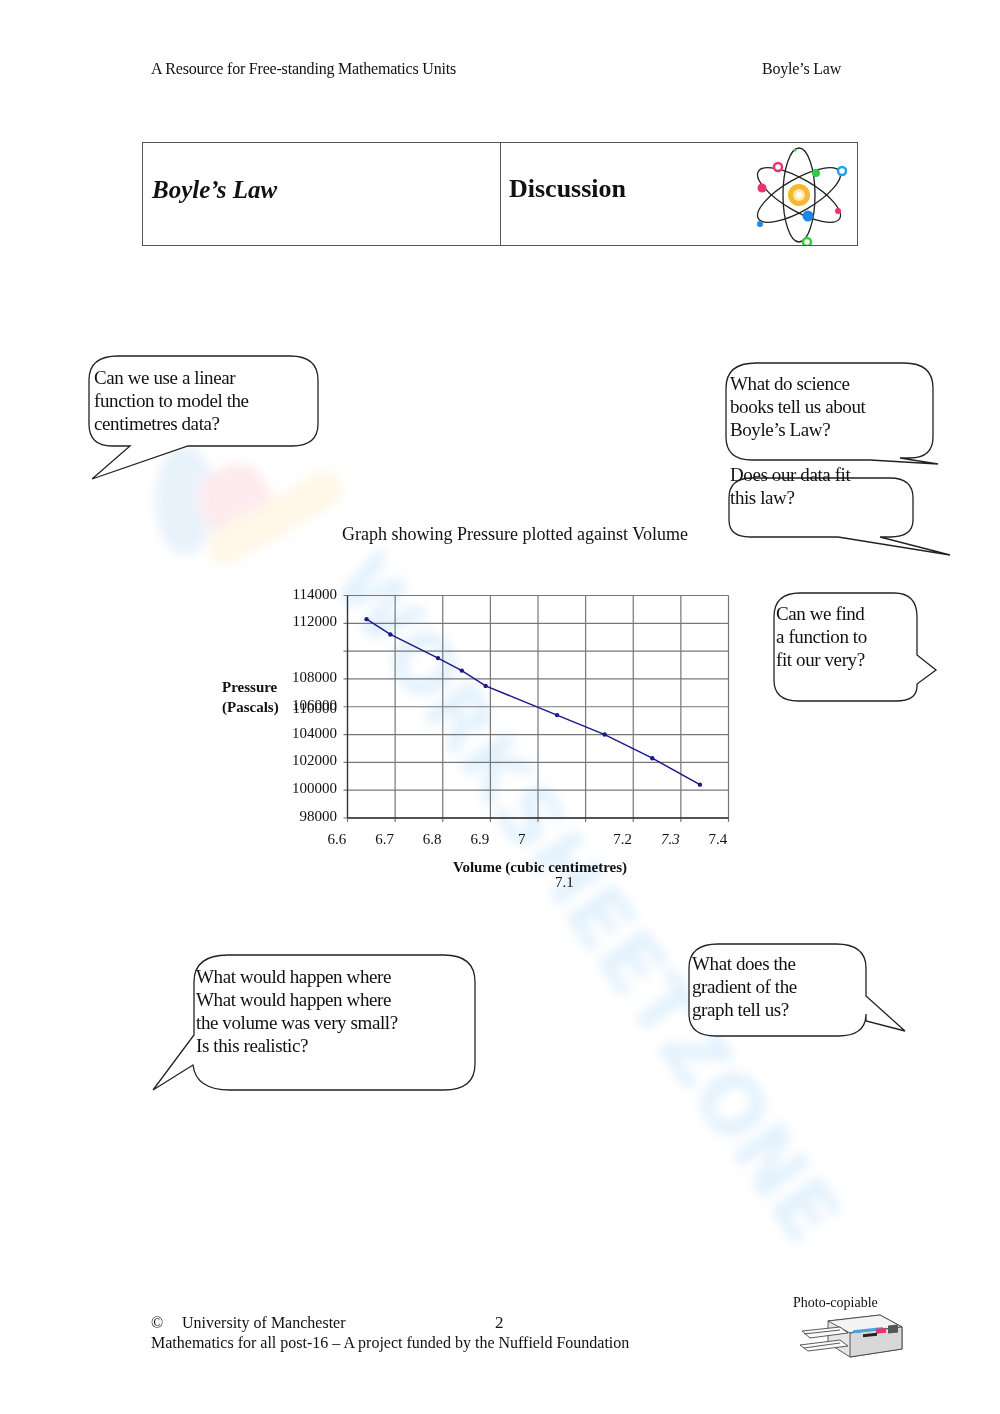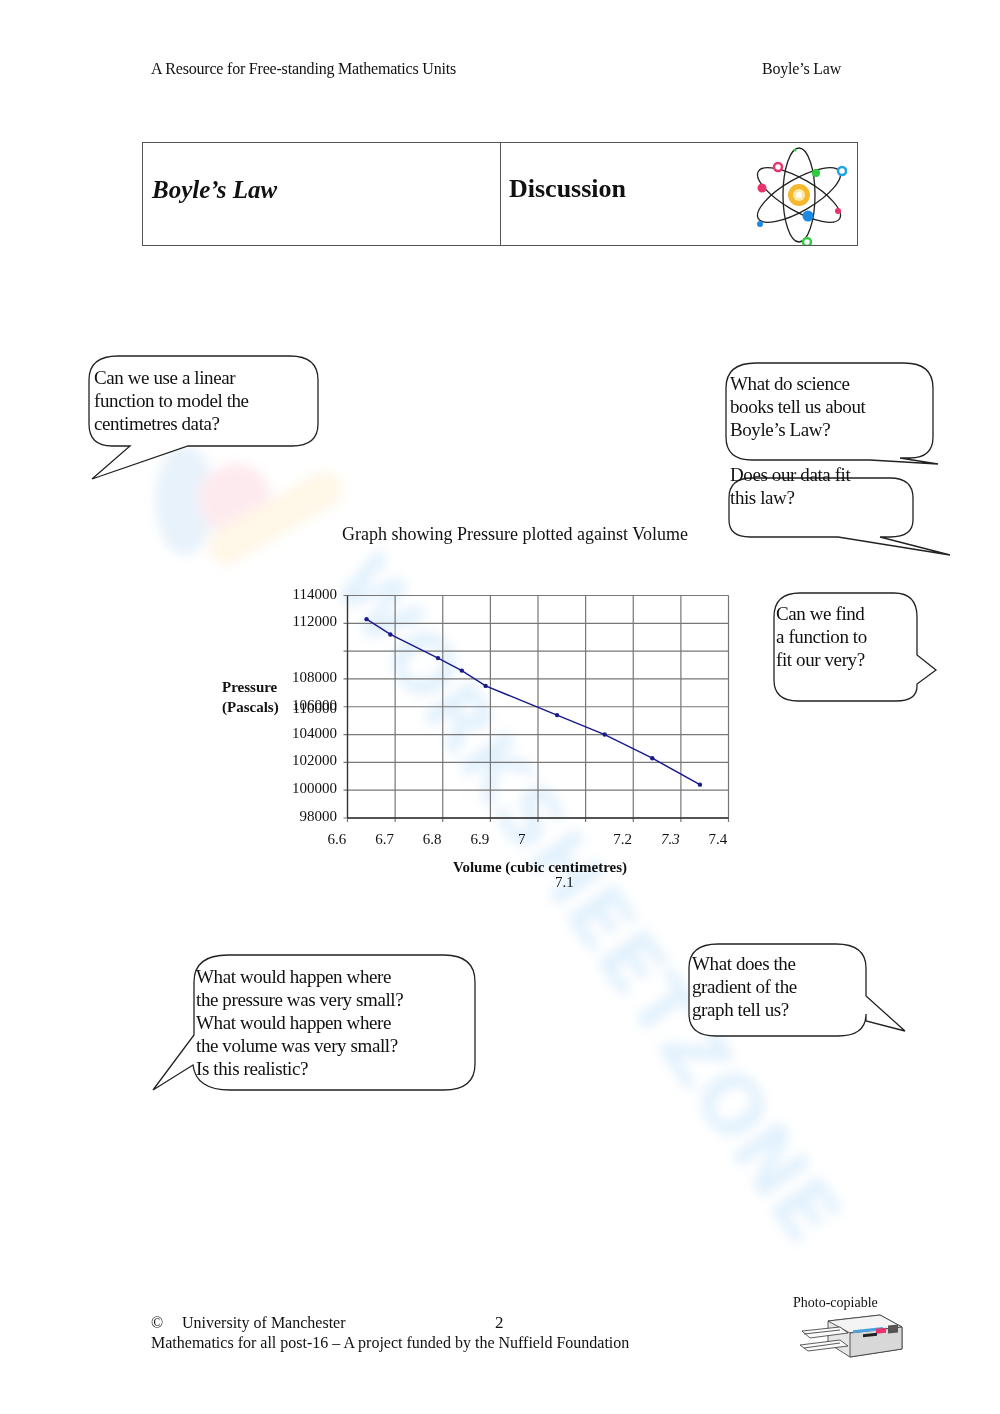--- a/index.html
+++ b/index.html
@@ -104,21 +104,20 @@
   <div>Does our data fit</div>
   <div>this law?</div>
 </div>
 <div class="bubble-text" style="left:776px;top:602px;width:140px">
   <div>Can we find</div>
   <div>a function to</div>
   <div>fit our very?</div>
 </div>
 <div class="bubble-text" style="left:196px;top:965px;width:276px">
   <div>What would happen where</div>
-  <div>the pressure was very small?</div>
   <div>What would happen where</div>
   <div>the volume was very small?</div>
   <div>Is this realistic?</div>
 </div>
 <div class="bubble-text" style="left:692px;top:952px;width:172px">
   <div>What does the</div>
   <div>gradient of the</div>
   <div>graph tell us?</div>
 </div>
 

